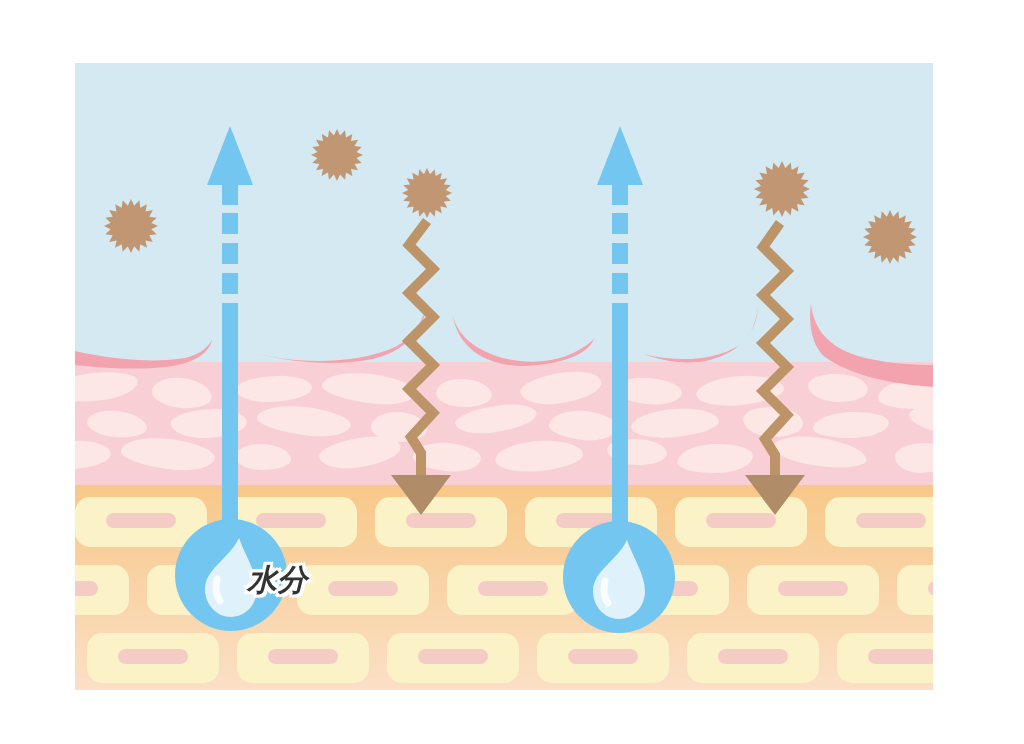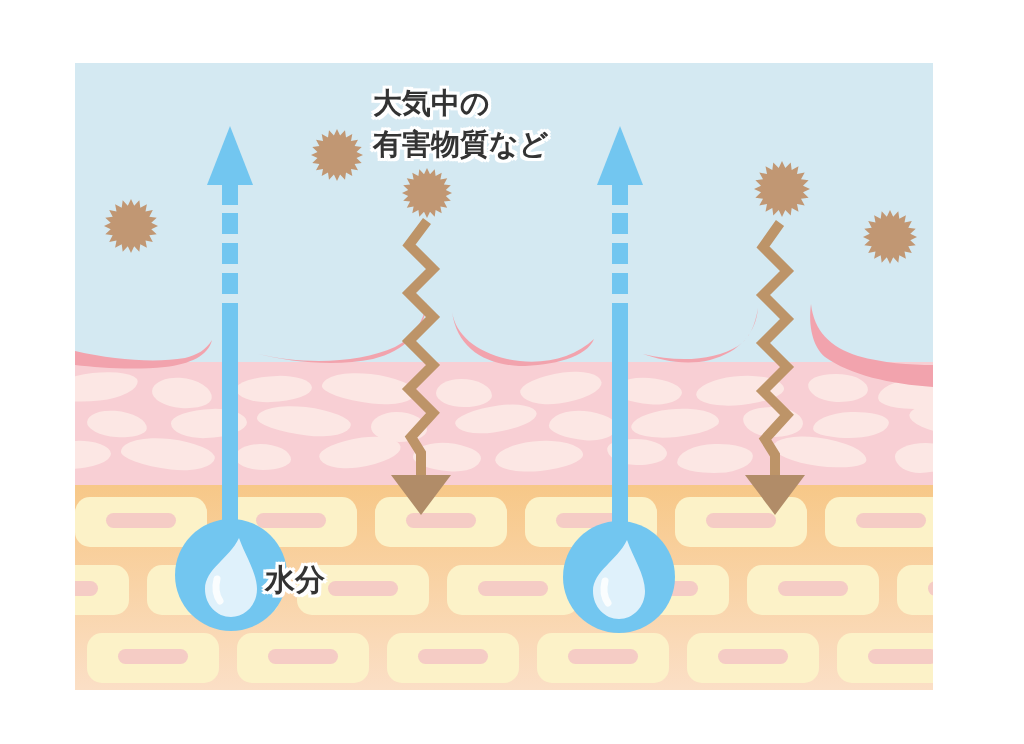--- a/index.html
+++ b/index.html
@@ -20,21 +20,21 @@
   .drop-tear{fill:var(--droplet);}
   .drop-shine{stroke:var(--droplet-highlight);stroke-width:7;stroke-linecap:round;fill:none;}
   .zig{stroke:var(--zigzag);stroke-width:10;fill:none;stroke-linejoin:miter;}
   .zighead{fill:var(--arrowhead);}
   .particle{fill:var(--particle);}
   .jp-label{position:absolute;color:var(--text);font-weight:bold;white-space:nowrap;
     text-shadow:-3px -3px 0 #fff,3px -3px 0 #fff,-3px 3px 0 #fff,3px 3px 0 #fff,
                 -3px 0 0 #fff,3px 0 0 #fff,0 -3px 0 #fff,0 3px 0 #fff,0 0 5px #fff;}
   .atmosphere-label{left:298px;top:20px;font-size:29px;line-height:41px;}
   .stratum-label{left:16px;top:245px;font-size:29px;}
-  .moisture-label{left:190px;top:497px;font-size:30px;}
+  .moisture-label{left:172px;top:497px;font-size:30px;font-style:italic;}
 </style>
 </head>
 <body>
 
 <div class="page">
   <div class="illustration">
 
     <div class="layer sky"></div>
     <div class="layer epidermis" id="epidermis">
         <div class="oval" style="left: -25px; top: 11px; width: 88px; height: 28px; border-radius: 50% 50% 45% 55% / 60% 45% 55% 40%; transform: rotate(-6deg);"></div>
@@ -156,19 +156,15 @@
         <polygon class="zighead" points="670,412 730,412 700,452"></polygon>
       </g>
 
       <polygon class="particle" points="56.0,136.0 59.2,142.7 64.3,137.3 65.3,144.7 71.9,141.2 70.5,148.5 77.8,147.1 74.3,153.7 81.7,154.7 76.3,159.8 83.0,163.0 76.3,166.2 81.7,171.3 74.3,172.3 77.8,178.9 70.5,177.5 71.9,184.8 65.3,181.3 64.3,188.7 59.2,183.3 56.0,190.0 52.8,183.3 47.7,188.7 46.7,181.3 40.1,184.8 41.5,177.5 34.2,178.9 37.7,172.3 30.3,171.3 35.7,166.2 29.0,163.0 35.7,159.8 30.3,154.7 37.7,153.7 34.2,147.1 41.5,148.5 40.1,141.2 46.7,144.7 47.7,137.3 52.8,142.7"></polygon>
       <polygon class="particle" points="262.0,66.0 265.1,72.5 270.0,67.3 271.0,74.4 277.3,71.0 276.0,78.0 283.0,76.7 279.6,83.0 286.7,84.0 281.5,88.9 288.0,92.0 281.5,95.1 286.7,100.0 279.6,101.0 283.0,107.3 276.0,106.0 277.3,113.0 271.0,109.6 270.0,116.7 265.1,111.5 262.0,118.0 258.9,111.5 254.0,116.7 253.0,109.6 246.7,113.0 248.0,106.0 241.0,107.3 244.4,101.0 237.3,100.0 242.5,95.1 236.0,92.0 242.5,88.9 237.3,84.0 244.4,83.0 241.0,76.7 248.0,78.0 246.7,71.0 253.0,74.4 254.0,67.3 258.9,72.5"></polygon>
       <polygon class="particle" points="352.0,105.0 355.0,111.2 359.7,106.2 360.6,113.1 366.7,109.8 365.4,116.6 372.2,115.3 368.9,121.4 375.8,122.3 370.8,127.0 377.0,130.0 370.8,133.0 375.8,137.7 368.9,138.6 372.2,144.7 365.4,143.4 366.7,150.2 360.6,146.9 359.7,153.8 355.0,148.8 352.0,155.0 349.0,148.8 344.3,153.8 343.4,146.9 337.3,150.2 338.6,143.4 331.8,144.7 335.1,138.6 328.2,137.7 333.2,133.0 327.0,130.0 333.2,127.0 328.2,122.3 335.1,121.4 331.8,115.3 338.6,116.6 337.3,109.8 343.4,113.1 344.3,106.2 349.0,111.2"></polygon>
       <polygon class="particle" points="707.0,98.0 710.3,105.0 715.7,99.4 716.7,107.0 723.5,103.3 722.0,111.0 729.7,109.5 726.0,116.3 733.6,117.3 728.0,122.7 735.0,126.0 728.0,129.3 733.6,134.7 726.0,135.7 729.7,142.5 722.0,141.0 723.5,148.7 716.7,145.0 715.7,152.6 710.3,147.0 707.0,154.0 703.7,147.0 698.3,152.6 697.3,145.0 690.5,148.7 692.0,141.0 684.3,142.5 688.0,135.7 680.4,134.7 686.0,129.3 679.0,126.0 686.0,122.7 680.4,117.3 688.0,116.3 684.3,109.5 692.0,111.0 690.5,103.3 697.3,107.0 698.3,99.4 703.7,105.0"></polygon>
       <polygon class="particle" points="815.0,147.0 818.2,153.7 823.3,148.3 824.3,155.7 830.9,152.2 829.5,159.5 836.8,158.1 833.3,164.7 840.7,165.7 835.3,170.8 842.0,174.0 835.3,177.2 840.7,182.3 833.3,183.3 836.8,189.9 829.5,188.5 830.9,195.8 824.3,192.3 823.3,199.7 818.2,194.3 815.0,201.0 811.8,194.3 806.7,199.7 805.7,192.3 799.1,195.8 800.5,188.5 793.2,189.9 796.7,183.3 789.3,182.3 794.7,177.2 788.0,174.0 794.7,170.8 789.3,165.7 796.7,164.7 793.2,158.1 800.5,159.5 799.1,152.2 805.7,155.7 806.7,148.3 811.8,153.7"></polygon>
     </svg>
 
-    <div class="jp-label atmosphere-label">
-      <div>大気中の</div>
-      <div>有害物質など</div>
-    </div>
     <div class="jp-label moisture-label">水分</div>
   </div>
 </div>
 
 </body></html>

